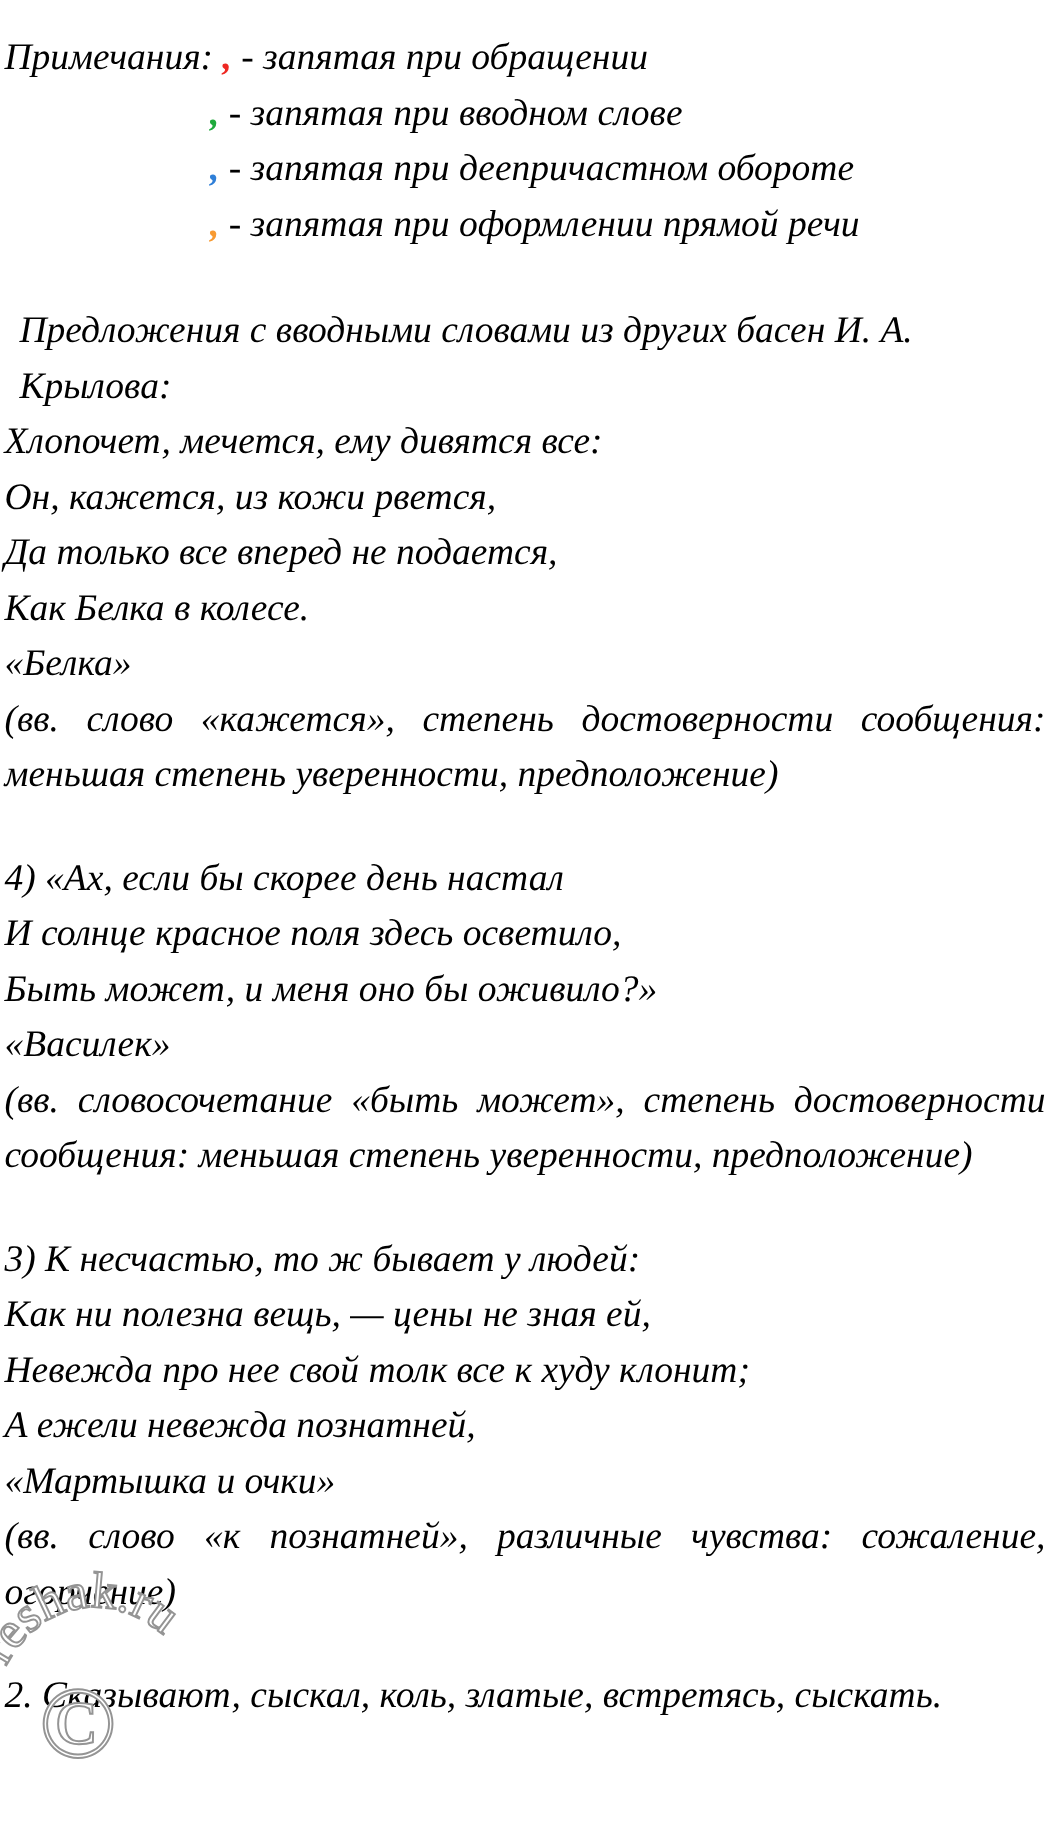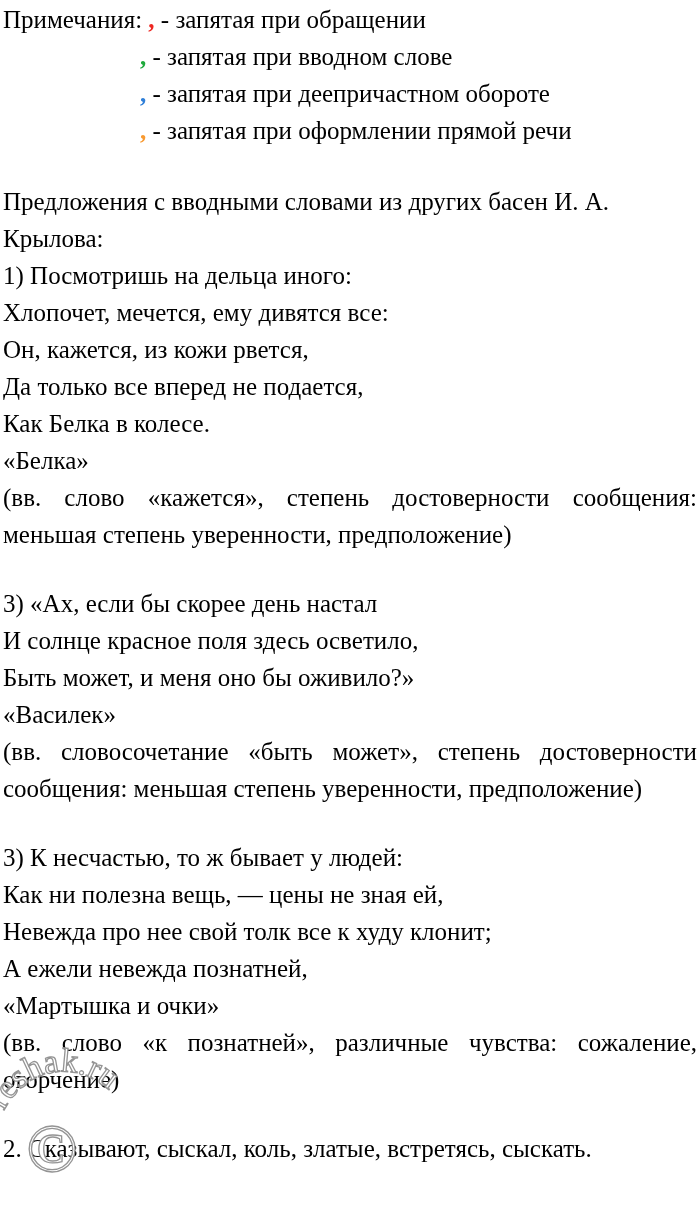--- a/index.html
+++ b/index.html
@@ -5,26 +5,26 @@
   html, body {
     margin: 0; padding: 0;
     background: #ffffff;
   }
   body {
     width: 699px; height: 1221px;
     overflow: hidden; position: relative;
     font-family: "Liberation Serif", "DejaVu Serif", serif;
     font-size: 25px; line-height: 37px; color: #000;
   }
-  .content { padding: 1px 2px 0 3px; position: relative; z-index: 1; }
+  .content { padding: 20px 2px 0 3px; position: relative; z-index: 1; font-style: italic; }
   .note-row { white-space: nowrap; }
   .note-row.indented { padding-left: 137px; }
   .sep { white-space: pre; }
   .comma { font-weight: bold; }
-  .intro { margin-top: 34px; }
+  .intro { margin-top: 34px; margin-left: 10px; }
   .example { margin-top: 0; }
   .example.gap-top { margin-top: 32px; }
   .poem-line { text-align: left; }
   .source { }
   .ex-note { text-align: justify; }
   .answer { margin-top: 32px; text-align: justify; }
   .watermark {
     position: absolute; left: 0; top: 1045px;
     z-index: 2; pointer-events: none;
   }
@@ -45,31 +45,30 @@
       <span class="comma" style="color: rgb(47, 127, 216);">,</span><span class="sep"> - </span><span>запятая при деепричастном обороте</span>
     </div>
     <div class="note-row indented">
       <span class="comma" style="color: rgb(248, 154, 49);">,</span><span class="sep"> - </span><span>запятая при оформлении прямой речи</span>
     </div>
   </div>
 
   <div class="intro">Предложения с вводными словами из других басен И. А. Крылова:</div>
 
   <div class="example">
-    <div class="poem-line">1) Посмотришь на дельца иного:</div>
     <div class="poem-line">Хлопочет, мечется, ему дивятся все:</div>
     <div class="poem-line">Он, кажется, из кожи рвется,</div>
     <div class="poem-line">Да только все вперед не подается,</div>
     <div class="poem-line">Как Белка в колесе.</div>
     <div class="source">«Белка»</div>
     <div class="ex-note">(вв. слово «кажется», степень достоверности сообщения: меньшая степень уверенности, предположение)</div>
   </div>
 
   <div class="example gap-top">
-    <div class="poem-line">3) «Ах, если бы скорее день настал</div>
+    <div class="poem-line">4) «Ах, если бы скорее день настал</div>
     <div class="poem-line">И солнце красное поля здесь осветило,</div>
     <div class="poem-line">Быть может, и меня оно бы оживило?»</div>
     <div class="source">«Василек»</div>
     <div class="ex-note">(вв. словосочетание «быть может», степень достоверности сообщения: меньшая степень уверенности, предположение)</div>
   </div>
 
   <div class="example gap-top">
     <div class="poem-line">3) К несчастью, то ж бывает у людей:</div>
     <div class="poem-line">Как ни полезна вещь, — цены не зная ей,</div>
     <div class="poem-line">Невежда про нее свой толк все к худу клонит;</div>

